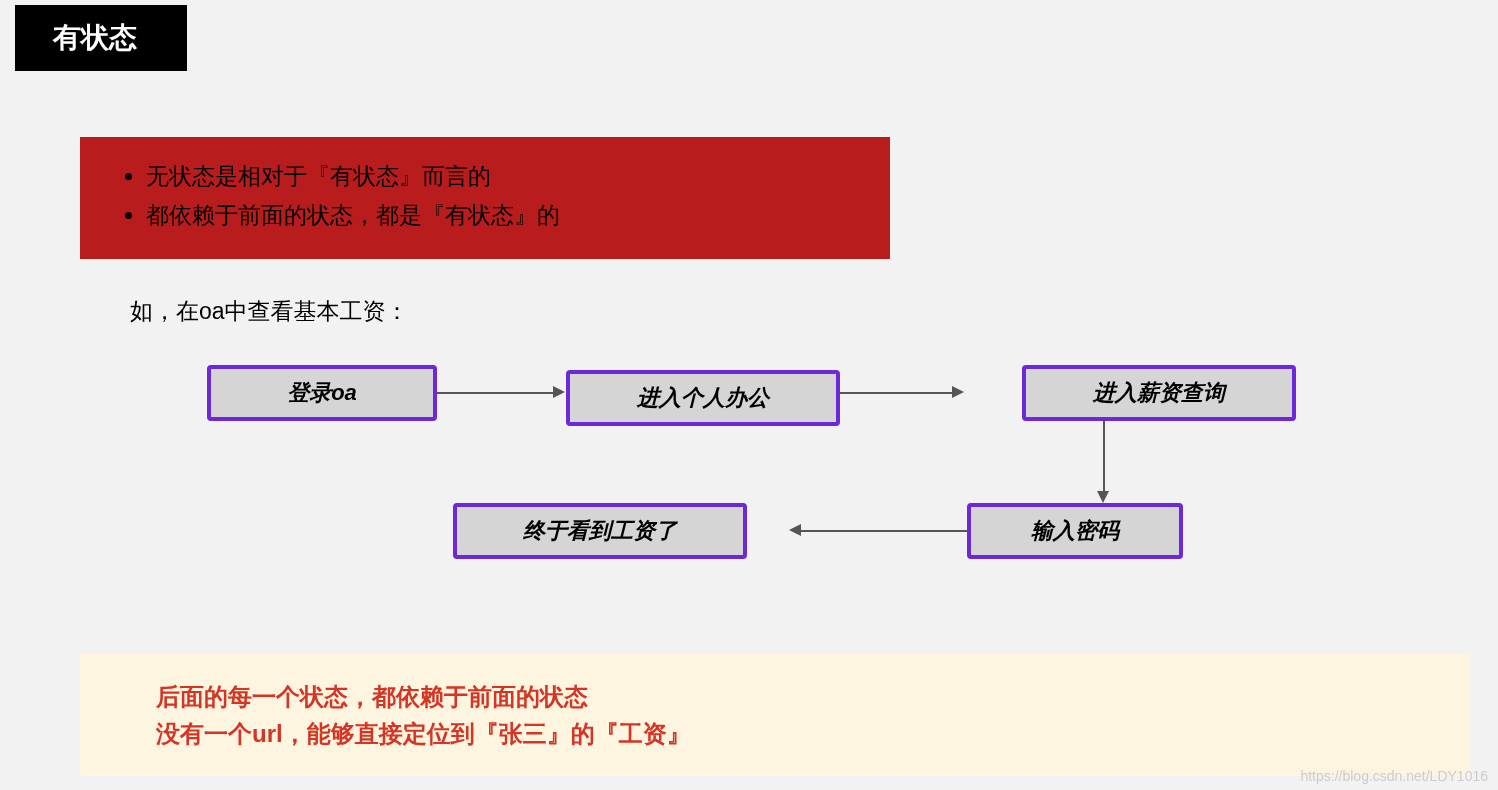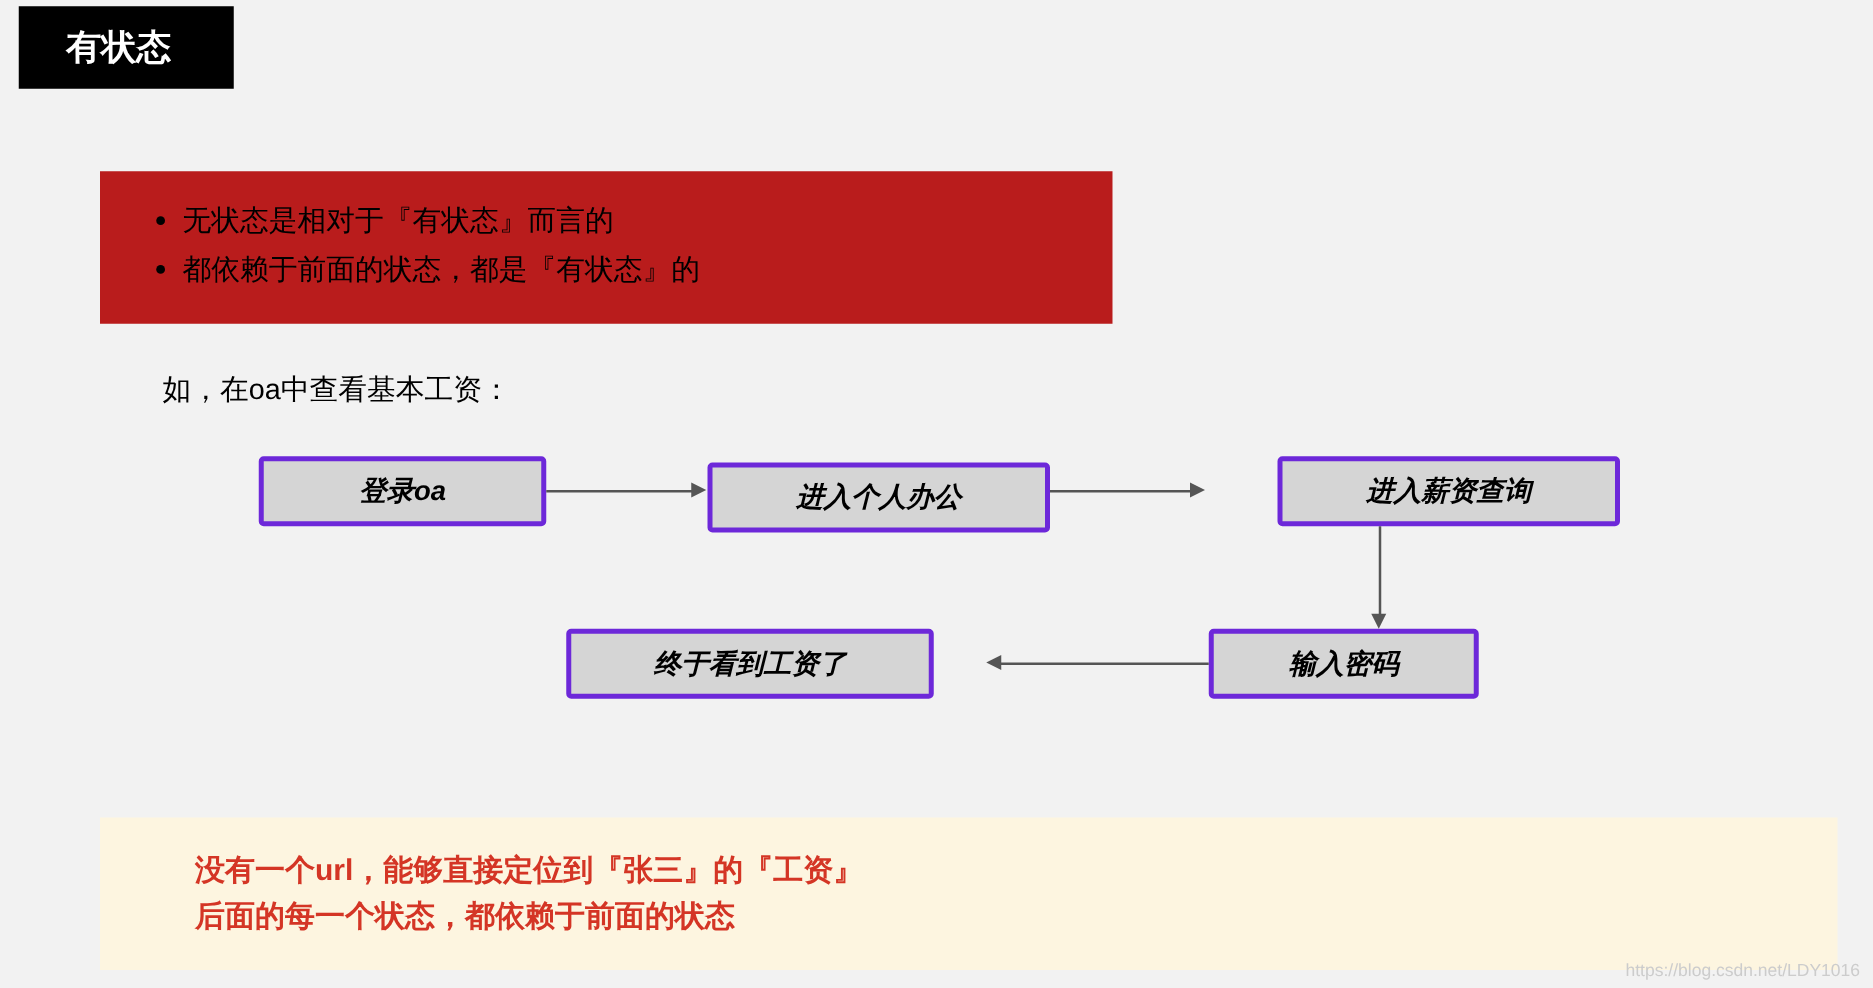--- a/index.html
+++ b/index.html
@@ -148,17 +148,17 @@
 <div class="arrow-line" style="left:840px; top:392px; width:114px;"></div>
 <div class="arrow-head-right" style="left:952px; top:386px;"></div>
 
 <div class="arrow-vline" style="left:1103px; top:421px; height:72px;"></div>
 <div class="arrow-head-down" style="left:1097px; top:491px;"></div>
 
 <div class="arrow-line" style="left:800px; top:530px; width:167px;"></div>
 <div class="arrow-head-left" style="left:789px; top:524px;"></div>
 
 <div class="conclusion-box">
+  <div>后面的每一个状态，都依赖于前面的状态</div>
   <div>没有一个url，能够直接定位到『张三』的『工资』</div>
-  <div>后面的每一个状态，都依赖于前面的状态</div>
 </div>
 
 <div class="watermark">https://blog.csdn.net/LDY1016</div>
 
 </body></html>

